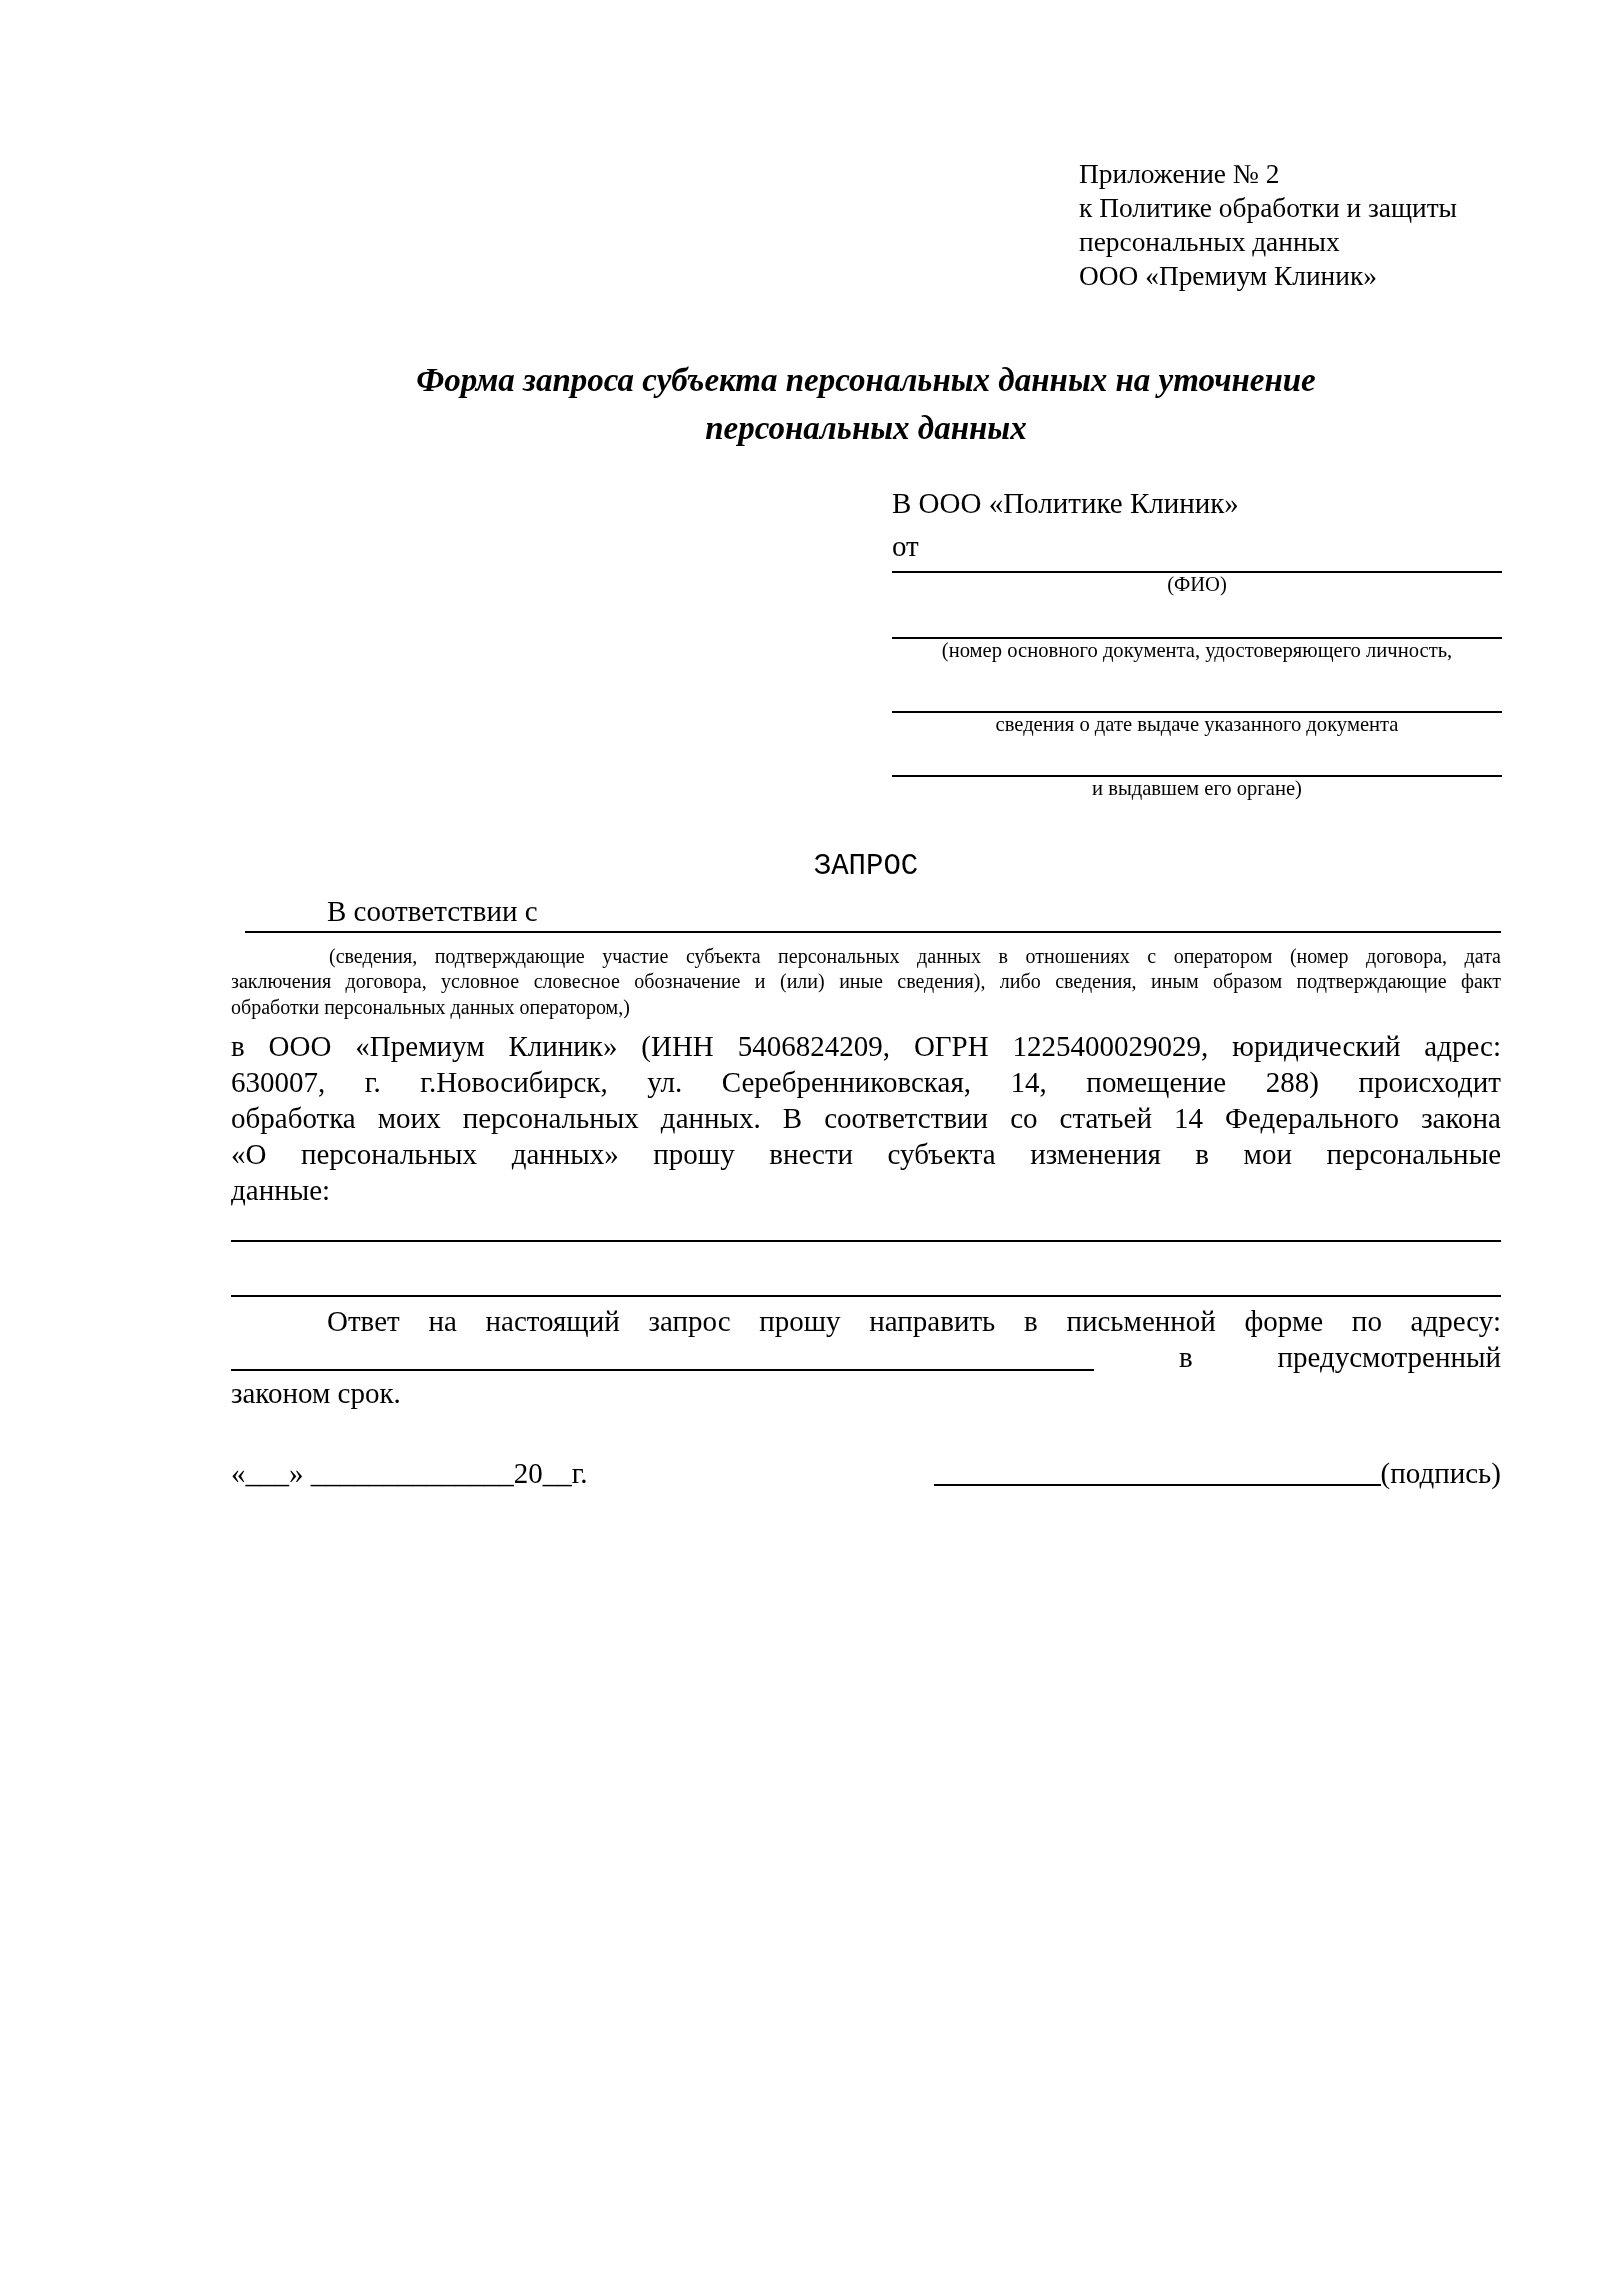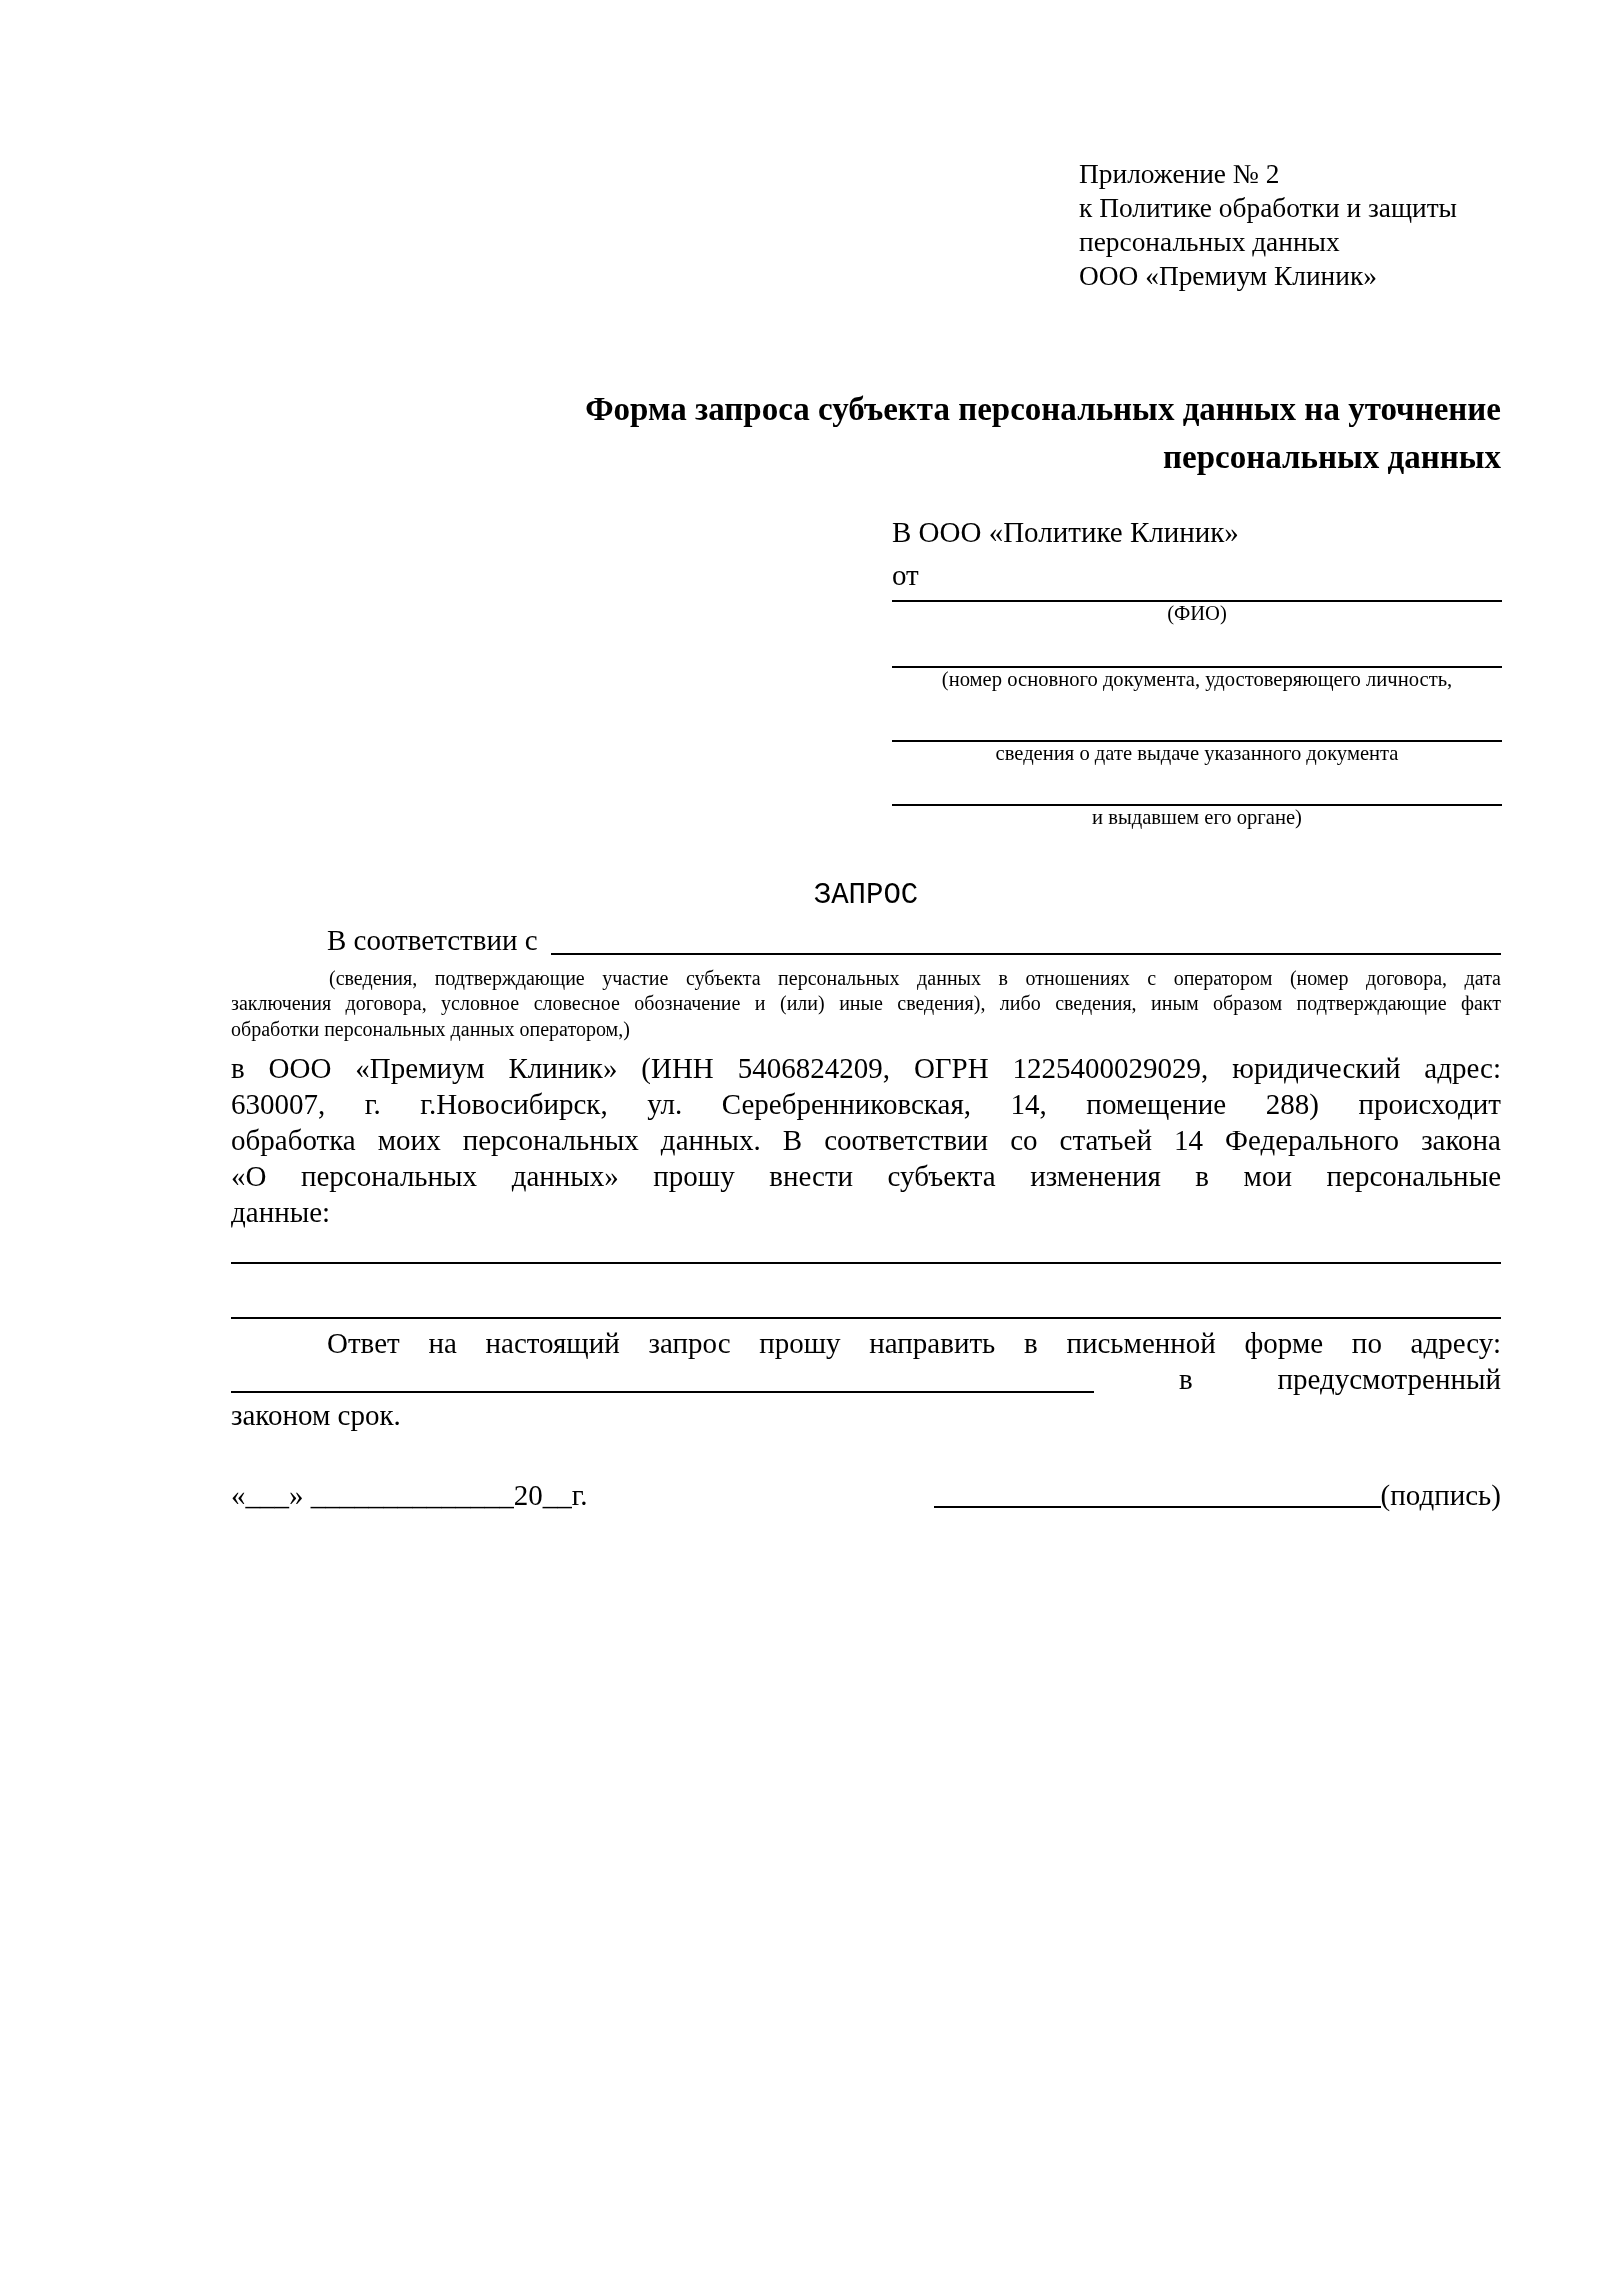--- a/index.html
+++ b/index.html
@@ -11,33 +11,33 @@
   }
   .page {
     position: relative;
     width: 1621px; height: 2294px;
     padding: 157px 120px 0 231px; 
     overflow: hidden;
   }
   
   .annex { margin-left: 848px; width: 431px; font-size: 27.4px; line-height: 34px; }
   
-  .doc-title { margin-top: 92px; text-align: right; font-weight: bold; font-size: 33px; line-height: 48px; }
+  .doc-title { margin-top: 63px; text-align: center; font-weight: bold; font-size: 33px; line-height: 48px; font-style: italic; }
   
   .addressee { margin-top: 35px; margin-left: 661px; width: 610px; font-size: 29px; }
   .addr-to   { height: 43px; }
   .addr-from { height: 41px; }
   .fill-line { height: 0; border-bottom: 2.9px solid #000; }
   .caption { font-size: 20.6px; line-height: 23.5px; text-align: center; }
   .gap41 { margin-top: 40px; }
   .gap50 { margin-top: 49px; }
   .gap39 { margin-top: 38px; }
   
   .req-heading { margin-top: 45px; text-align: center; font-size: 29px; line-height: 43px; font-family: Liberation Mono, monospace; }
-  .intro-row { display: flex; margin-top: 3.9px; font-size: 29px; line-height: 39px; }
+  .intro-row { display: flex; margin-top: 3.9px; font-size: 29px; line-height: 39px; flex-direction: column; }
   .intro-label { padding-left: 96px; white-space: nowrap; }
   .intro-line { flex: 1 1 auto; border-bottom: 2.9px solid #000; margin: 0 0 4.9px 13.7px; }
   .note { margin-top: 5.9px; font-size: 20px; line-height: 25.5px; }
   .note .jl { text-align: justify; text-align-last: justify; }
   .note .first { text-indent: 98px; }
   .body-par { margin-top: 7.8px; font-size: 29px; line-height: 36px; }
   .body-par .jl { text-align: justify; text-align-last: justify; }
   .blank1 { height: 0; border-bottom: 2.9px solid #000; margin-top: 32px; }
   .blank2 { height: 0; border-bottom: 2.9px solid #000; margin-top: 53px; }
   .reply { margin-top: 5.9px; font-size: 29px; line-height: 36px; }

